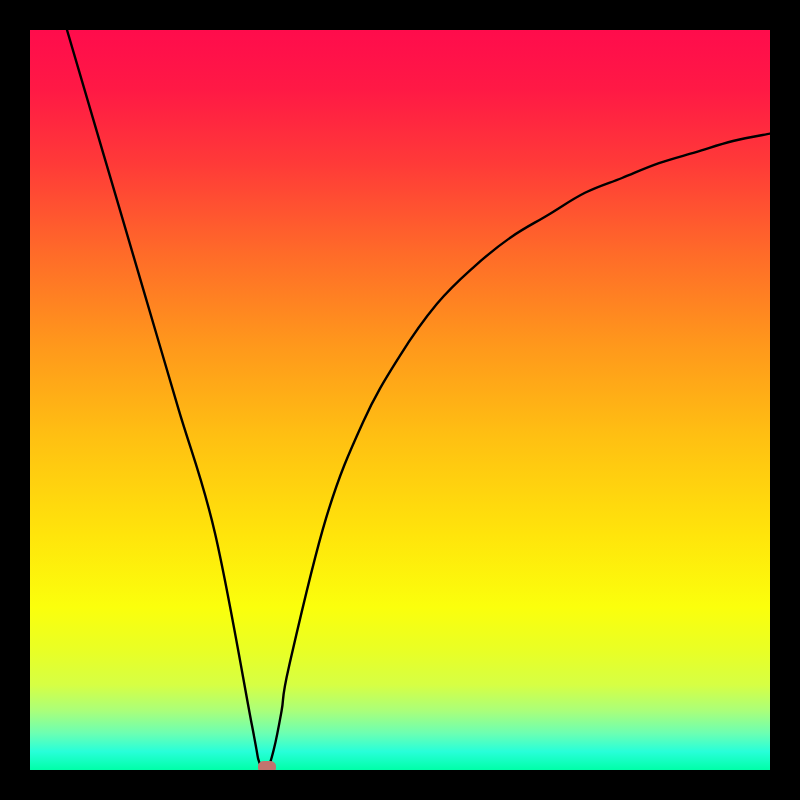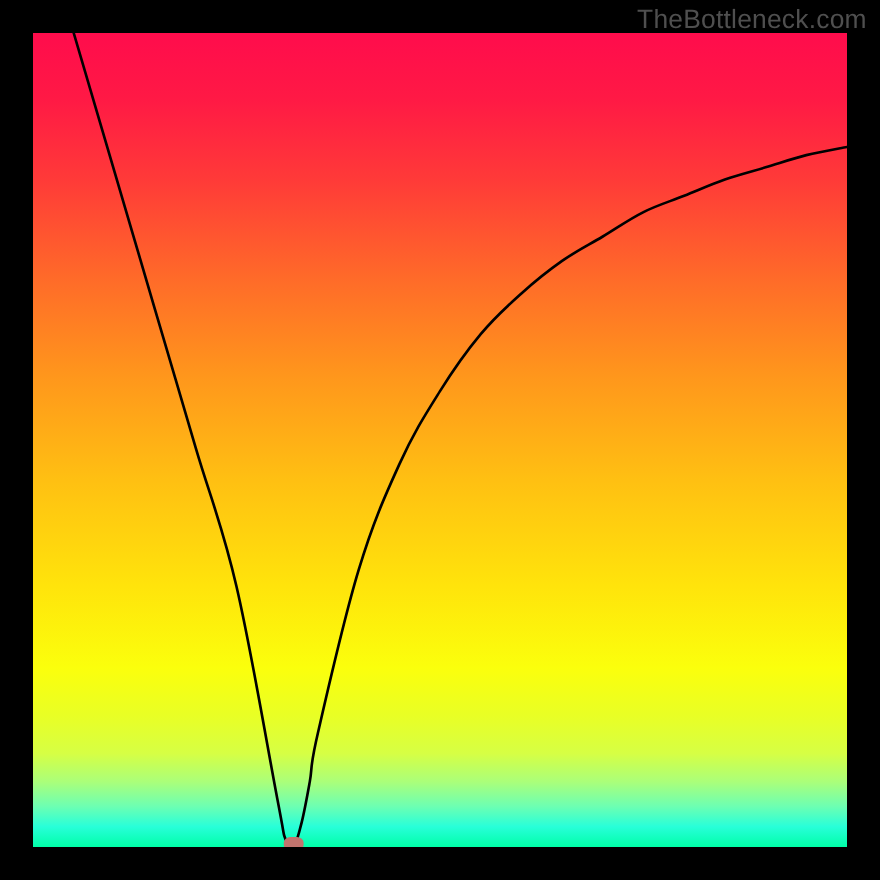--- a/index.html
+++ b/index.html
@@ -51,21 +51,20 @@
     background: #c1746e;
     transform: translate(-50%, -50%);
     z-index: 4;
   }
 </style>
 </head>
 <body>
 
 <div class="outer">
 
-  <div class="watermark">TheBottleneck.com</div>
 
   <div class="plot-area">
     <svg class="gradient" width="740" height="740" viewBox="0 0 740 740" preserveAspectRatio="none">
       <defs>
         <linearGradient id="bg-grad" x1="0" y1="0" x2="0" y2="1">
             <stop offset="0.00%" stop-color="#ff0c4c"></stop>
             <stop offset="8.00%" stop-color="#ff1945"></stop>
             <stop offset="18.00%" stop-color="#ff3a38"></stop>
             <stop offset="30.00%" stop-color="#ff6a29"></stop>
             <stop offset="42.00%" stop-color="#ff961c"></stop>

